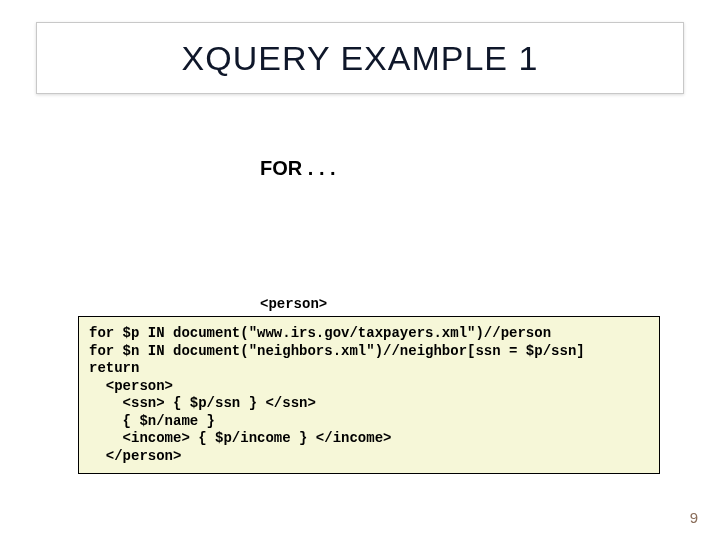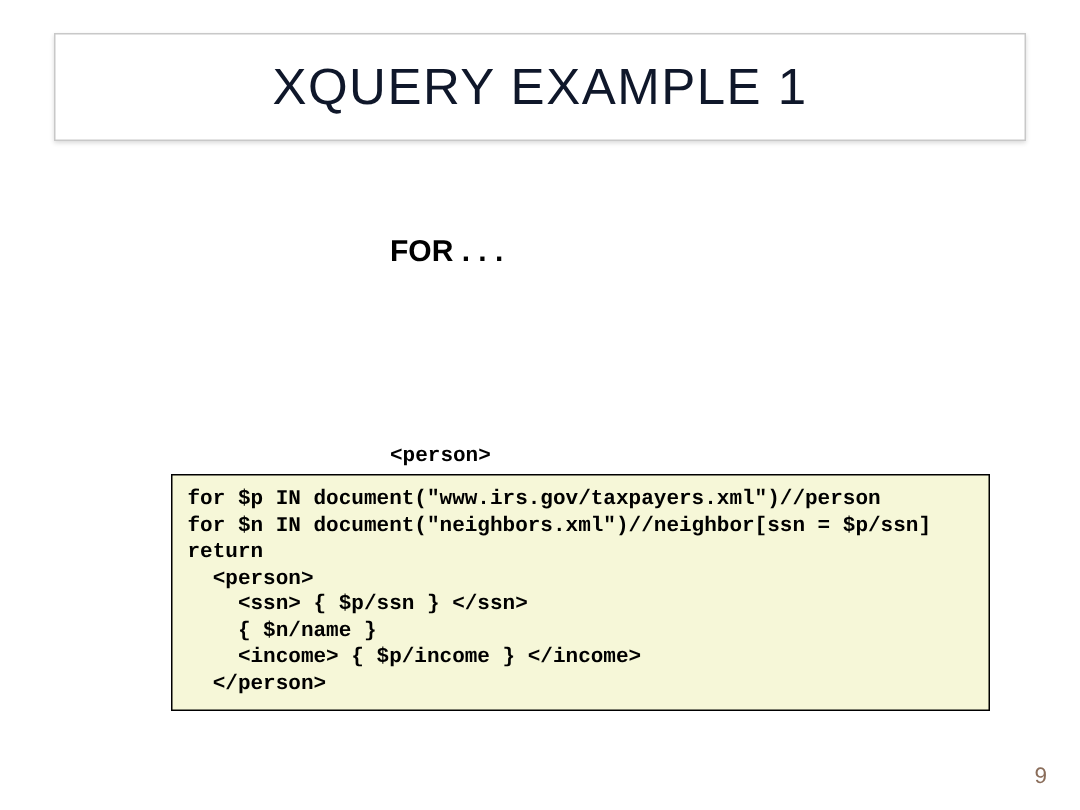--- a/index.html
+++ b/index.html
@@ -63,21 +63,20 @@
     right: 60px;
     background: #f6f7d8;
     border: 1px solid #000;
     padding: 8px 10px;
     font-family: "Courier New", monospace;
     font-size: 14px;
     font-weight: 700;
     line-height: 1.25;
     white-space: pre;
     color: #000;
-    margin-left: 36px;
   }
   .page-num {
     position: absolute;
     bottom: 14px;
     right: 22px;
     font-size: 15px;
     color: #8a6d5a;
   }
 </style>
 </head>

